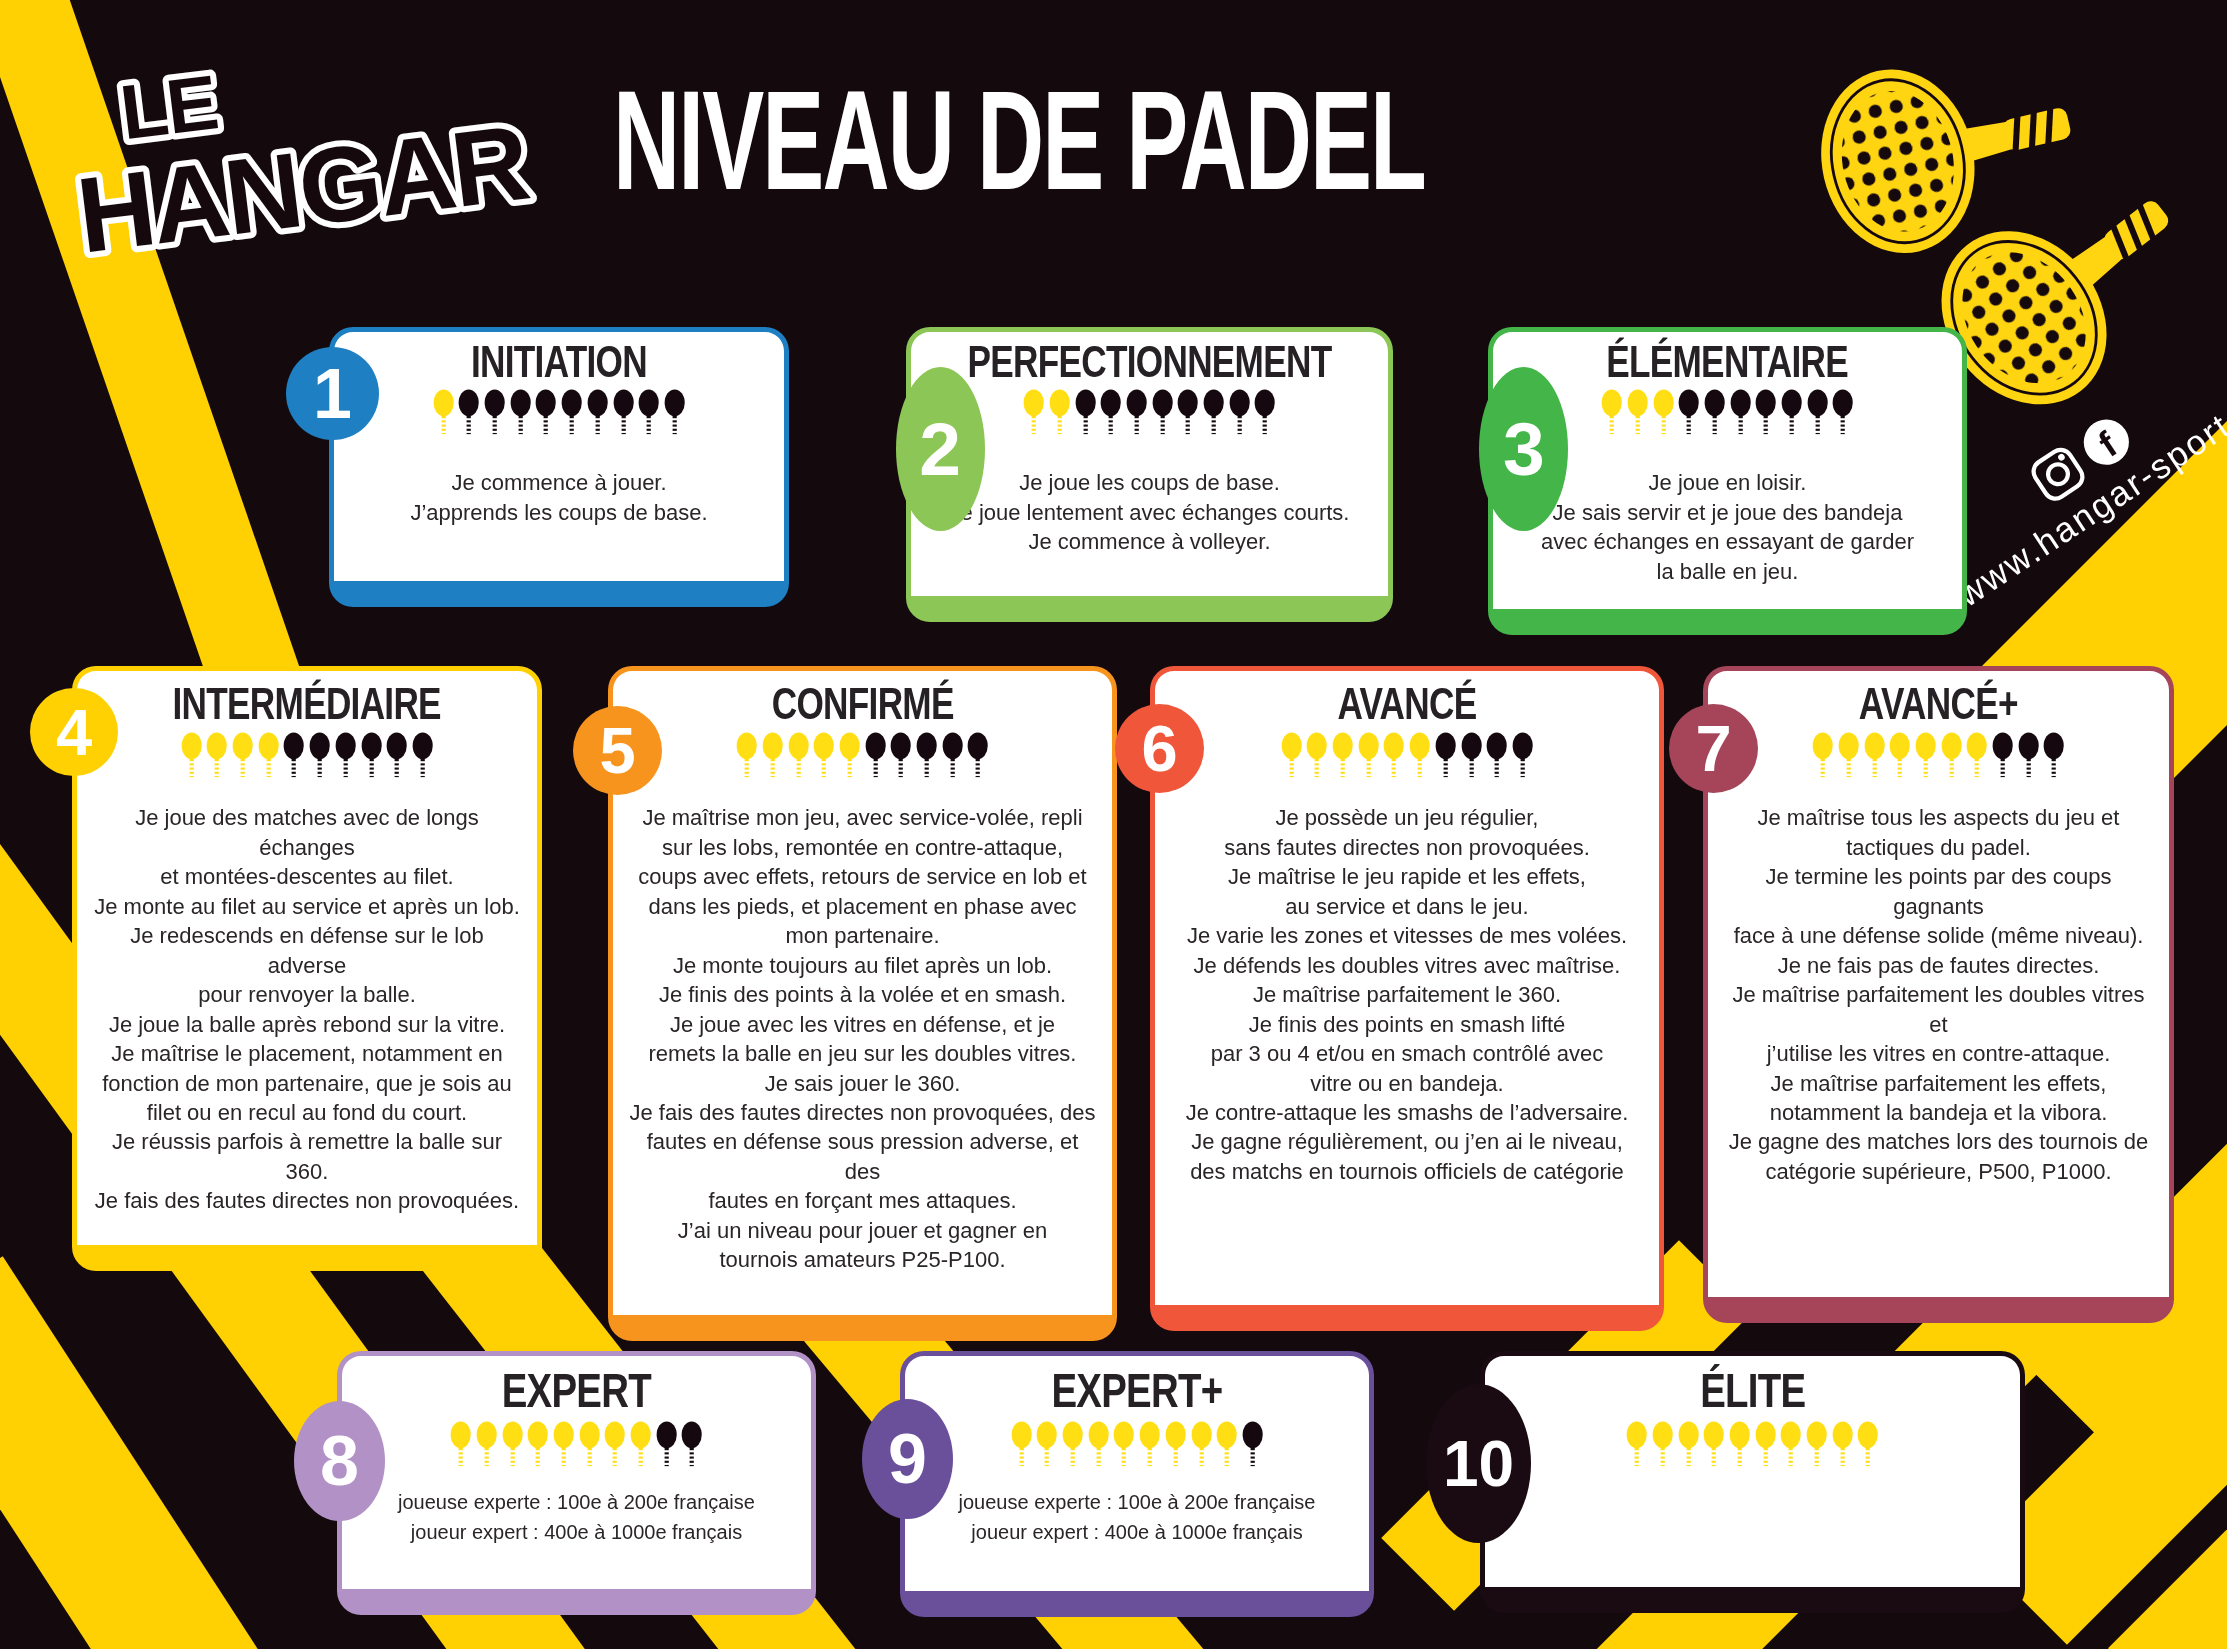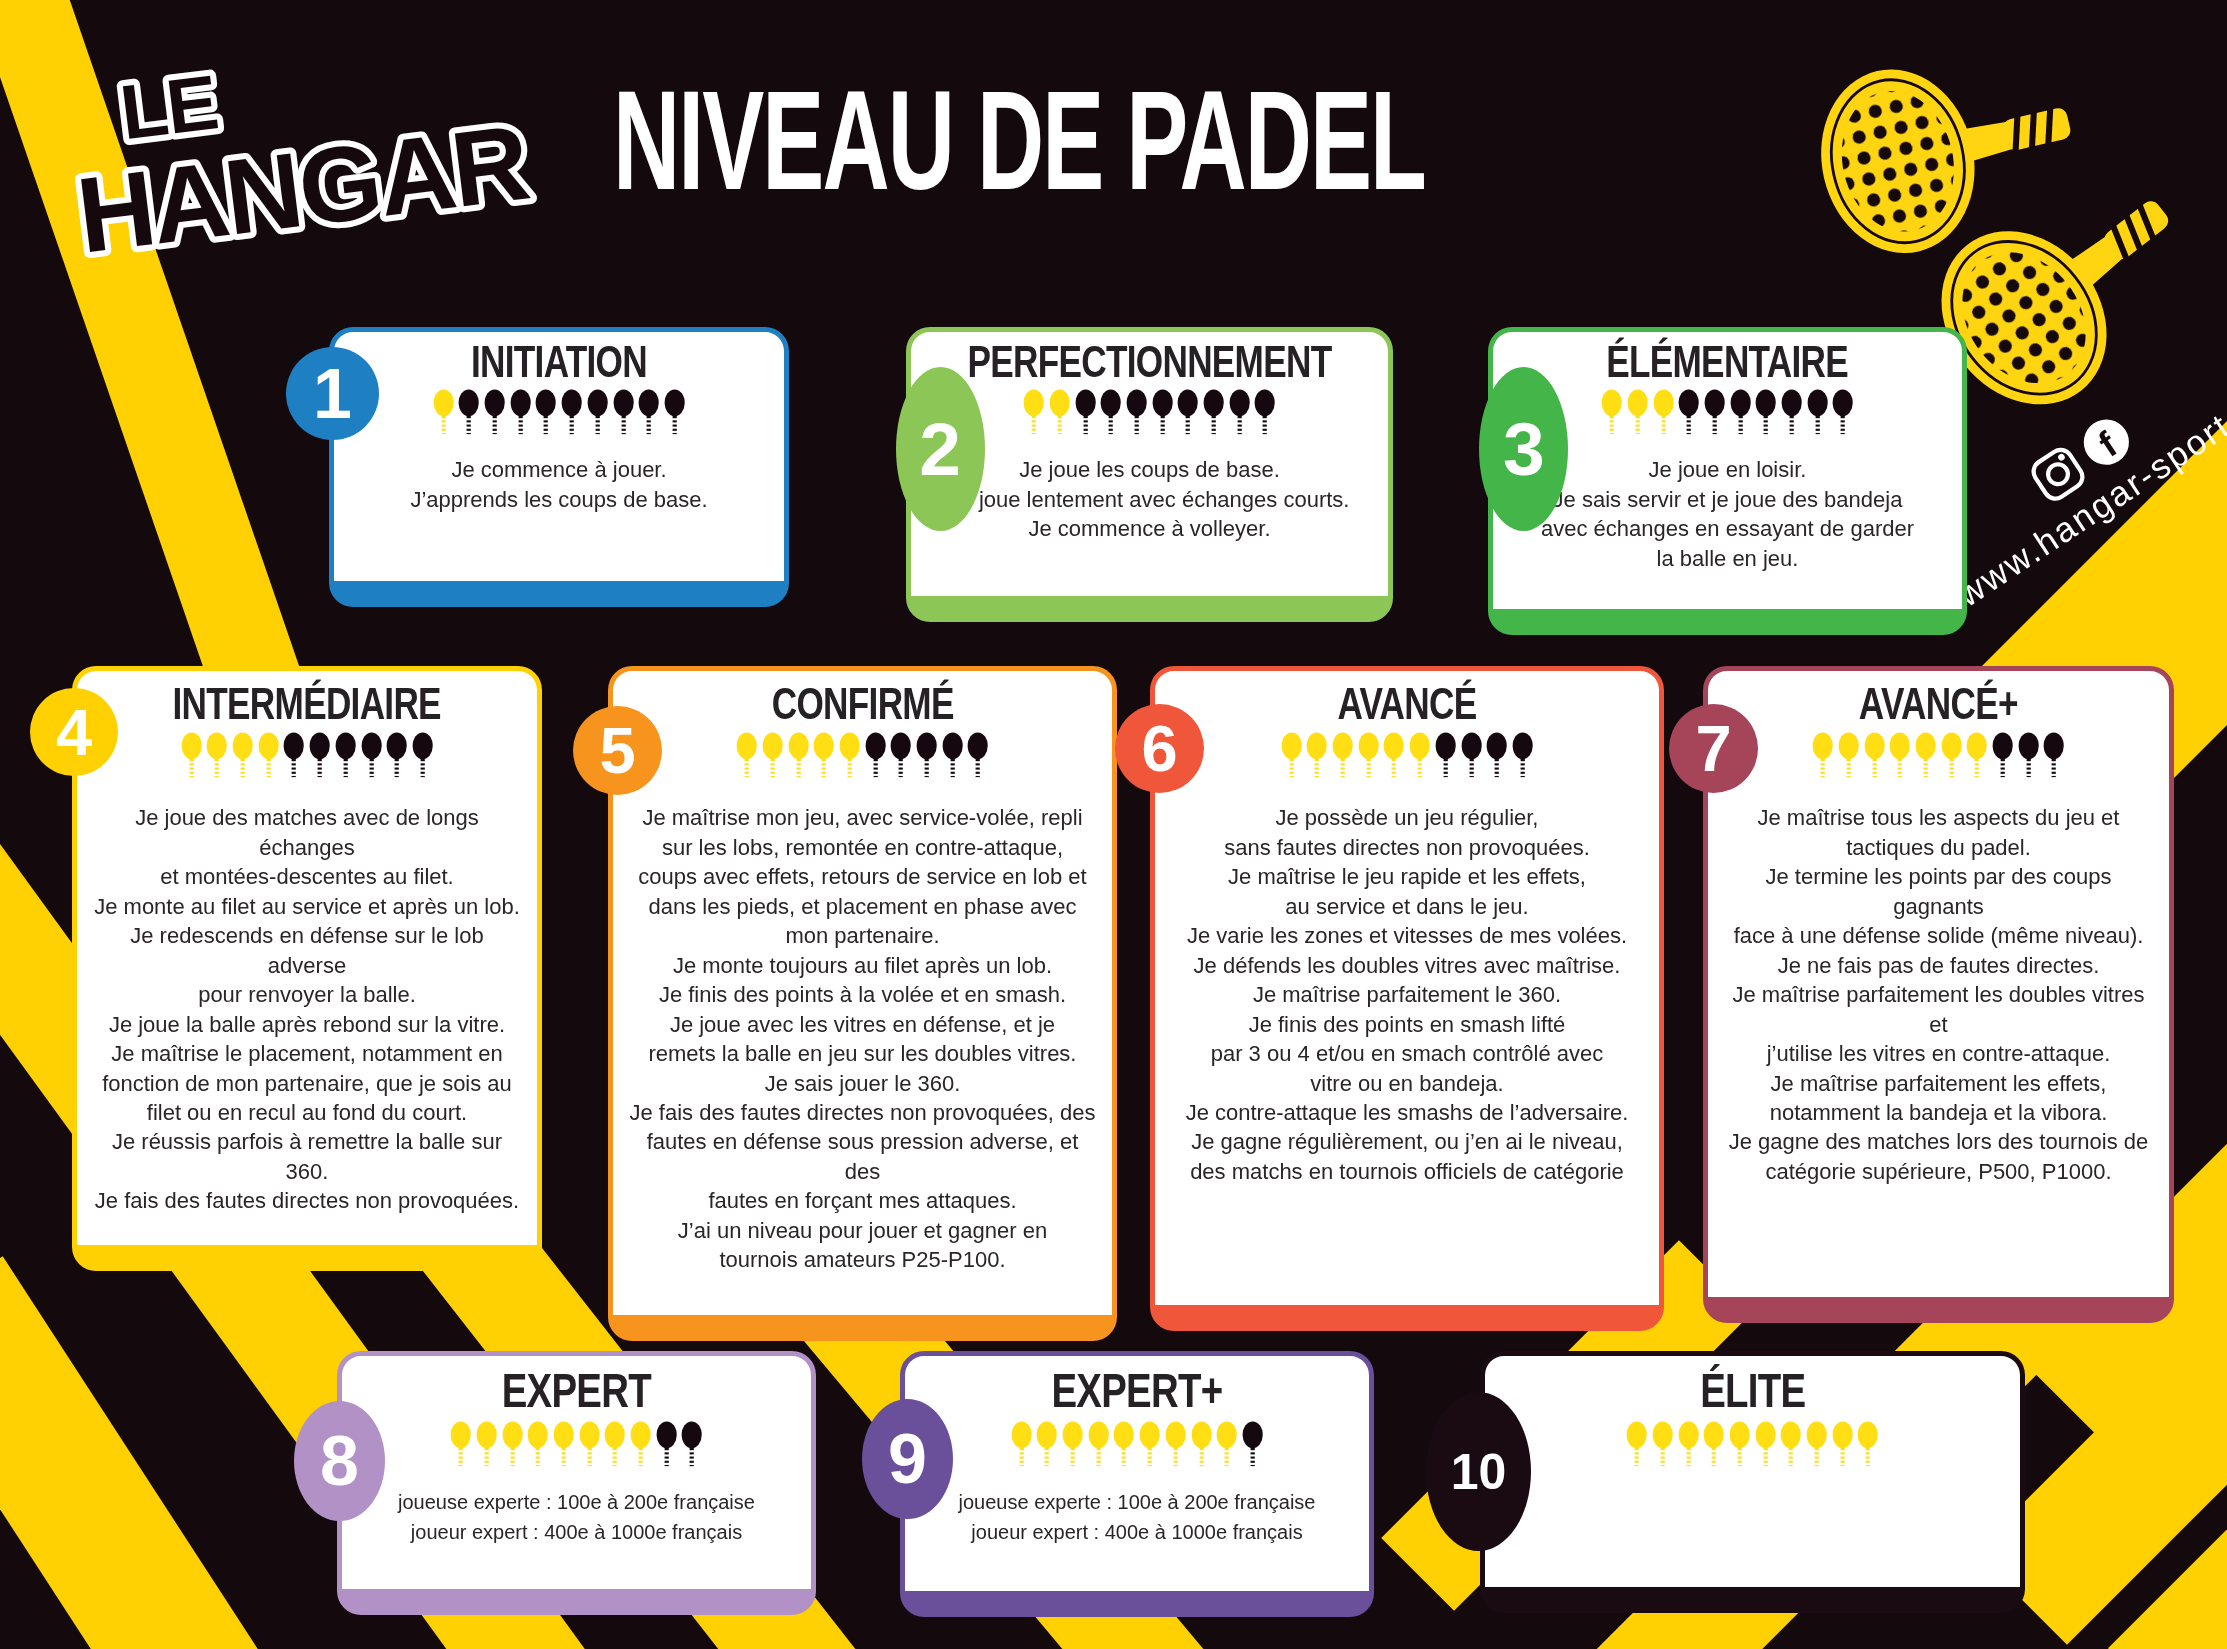--- a/index.html
+++ b/index.html
@@ -23,21 +23,21 @@
       border-radius:24px;box-sizing:border-box;display:flex;flex-direction:column;align-items:center;
       z-index:4;}
   .badge{position:absolute;border-radius:50%;background:var(--c,#ccc);color:#fff;font-weight:bold;
       display:flex;align-items:center;justify-content:center;z-index:6;}
   .card-title{font-weight:bold;color:#262124;font-size:44px;line-height:1;margin:11.2px 0 0;
       letter-spacing:-0.9px;transform:scaleX(0.8);transform-origin:center;white-space:nowrap;}
   .meter{display:flex;gap:2.3px;margin-top:5.6px;height:50px;}
   .desc{white-space:pre-line;text-align:center;color:#2a2527;font-size:22px;line-height:1.34;
       margin:21.5px 0 0;width:94%;}
   .r1 .card-title{margin-top:7.5px}
-  .r1 .desc{margin-top:16px}
+  .r1 .desc{margin-top:29px}
   .r3 .card-title{font-size:48px;}
   .r3 .desc{font-size:20px;line-height:1.5;margin-top:16px;}
 </style>
 </head>
 <body>
 
 <div class="poster" style="--bg: #140a0e; --stripe: #ffd103;">
 
   <div class="st" style="left:113px;top:-70px;width:91px;height:935px;transform:rotate(-19deg);"></div>
   <div class="st" style="left:14px;top:1253px;width:140px;height:514px;transform:rotate(-33deg);"></div>
@@ -953,21 +953,21 @@
           <rect x="19" y="71" width="12" height="4.5" fill="#ffffff"></rect>
           <rect x="19" y="80" width="12" height="4.5" fill="#ffffff"></rect>
           <rect x="19" y="89" width="12" height="4.5" fill="#ffffff"></rect>
         </svg>
       </div>
     <p class="desc">joueuse experte : 100e à 200e française
 joueur expert : 400e à 1000e français</p>
   </section>
 
   <section class="card r3" style="left: 1480px; top: 1351px; width: 545px; height: 262px; --c: #1a0b13;">
-    <span class="badge" style="left:-59px;top:36px;width:105px;height:159px;font-size:50px;">
+    <span class="badge" style="left:-59px;top:28px;width:105px;height:159px;font-size:64px;">
         <span>10</span>
       </span>
     <h2 class="card-title">ÉLITE</h2>
     <div class="meter">
         <svg class="rk" width="23.4" height="50" viewBox="0 0 50 106">
           <ellipse cx="25" cy="29" rx="21.5" ry="28.5" fill="#ffdf14"></ellipse>
           <rect x="20.5" y="54" width="9" height="42" fill="#ffdf14"></rect>
           <rect x="19" y="62" width="12" height="4.5" fill="#ffffff"></rect>
           <rect x="19" y="71" width="12" height="4.5" fill="#ffffff"></rect>
           <rect x="19" y="80" width="12" height="4.5" fill="#ffffff"></rect>

